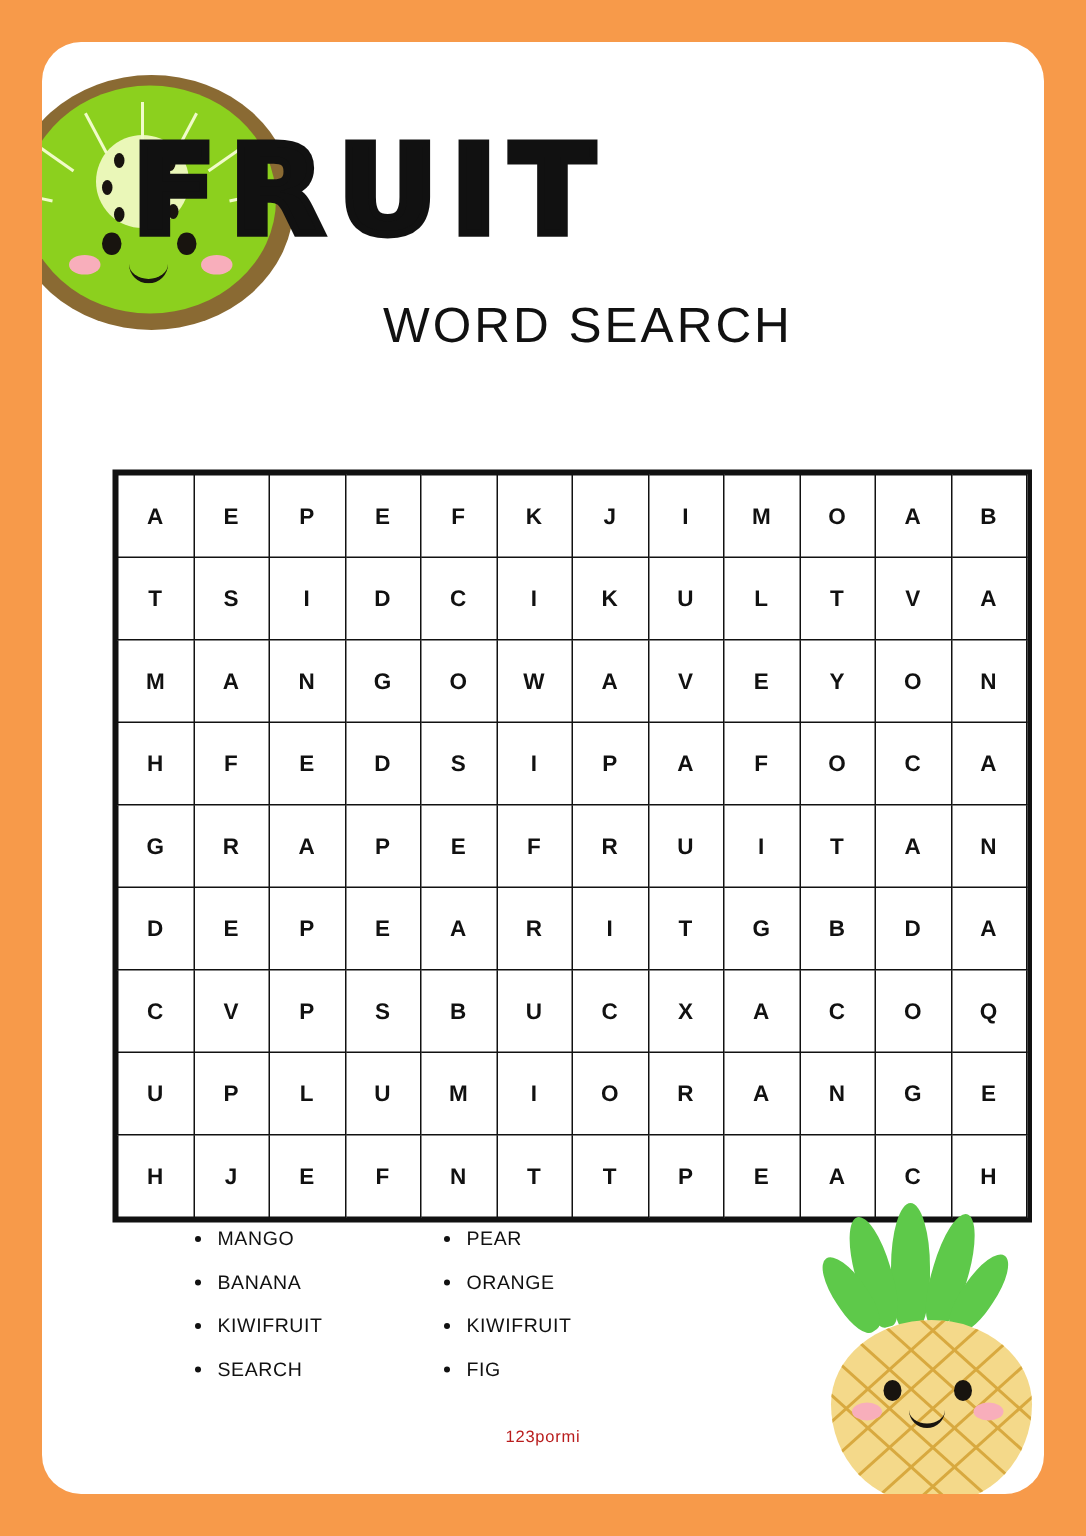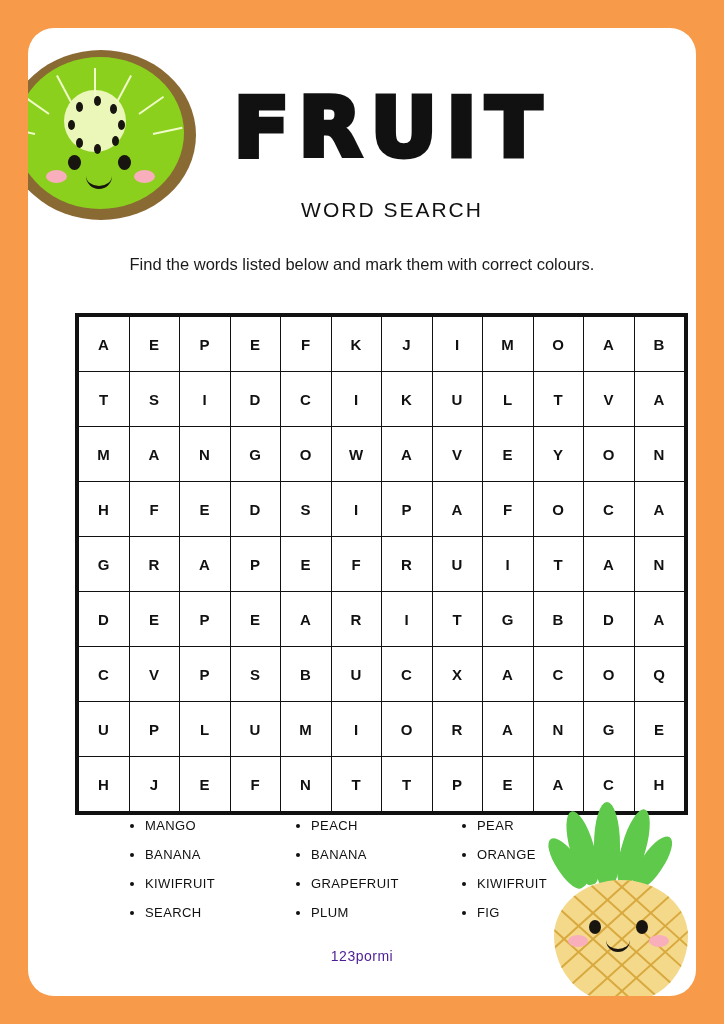--- a/index.html
+++ b/index.html
@@ -141,35 +141,35 @@
     width: 24px; height: 13px;
     border-bottom: 3px solid #18140f;
     border-radius: 0 0 20px 20px;
     z-index: 4;
   }
   
   .title {
     position: absolute;
     left: 0; right: 0;
     top: 52px;
-    text-align: center;
+    text-align: left;
     font-family: "DejaVu Sans", sans-serif;
     font-size: 82px;
     font-weight: bold;
     letter-spacing: 9px;
     color: #111111;
     -webkit-text-stroke: 5px #111111;
     padding-left: 60px;
   }
   .subtitle {
     position: absolute;
     left: 0; right: 0;
     top: 170px;
     text-align: center;
-    font-size: 21px;
+    font-size: 33px;
     letter-spacing: 2px;
     color: #111111;
     padding-left: 60px;
   }
   .instructions {
     position: absolute;
     left: 0; right: 0;
     top: 227px;
     text-align: center;
     font-size: 16.5px;
@@ -218,22 +218,22 @@
   .words ul {
     margin: 0;
     padding-left: 22px;
     list-style: disc;
   }
   .brand {
     position: absolute;
     left: 0; right: 0;
     bottom: 32px;
     text-align: center;
-    font-size: 14px;
-    color: #4c1d95;
+    font-size: 11px;
+    color: #b91c1c;
     letter-spacing: 0.5px;
   }
 </style>
 </head>
 <body>
 
 <div class="page">
 
   <div class="kiwi">
     <div class="skin"></div>
@@ -256,21 +256,20 @@
     <div class="seed" style="left:62px; top:70px;"></div>
     <div class="cheek l"></div>
     <div class="cheek r"></div>
     <div class="eye l"></div>
     <div class="eye r"></div>
     <div class="mouth"></div>
   </div>
 
   <div class="title">FRUIT</div>
   <div class="subtitle">WORD SEARCH</div>
-  <div class="instructions">Find the words listed below and mark them with correct colours.</div>
 
   <div class="grid-wrap">
     <table class="puzzle">
       <tbody id="puzzle-body">
           <tr>
             <td>A</td>
             <td>E</td>
             <td>P</td>
             <td>E</td>
             <td>F</td>
@@ -398,28 +397,20 @@
     </table>
   </div>
 
   <div class="words">
     <div class="col">
         <ul id="wl-0">
           <li>MANGO</li>
           <li>BANANA</li>
           <li>KIWIFRUIT</li>
           <li>SEARCH</li>
-        </ul>
-      </div>
-    <div class="col">
-        <ul id="wl-1">
-          <li>PEACH</li>
-          <li>BANANA</li>
-          <li>GRAPEFRUIT</li>
-          <li>PLUM</li>
         </ul>
       </div>
     <div class="col">
         <ul id="wl-2">
           <li>PEAR</li>
           <li>ORANGE</li>
           <li>KIWIFRUIT</li>
           <li>FIG</li>
         </ul>
       </div>

